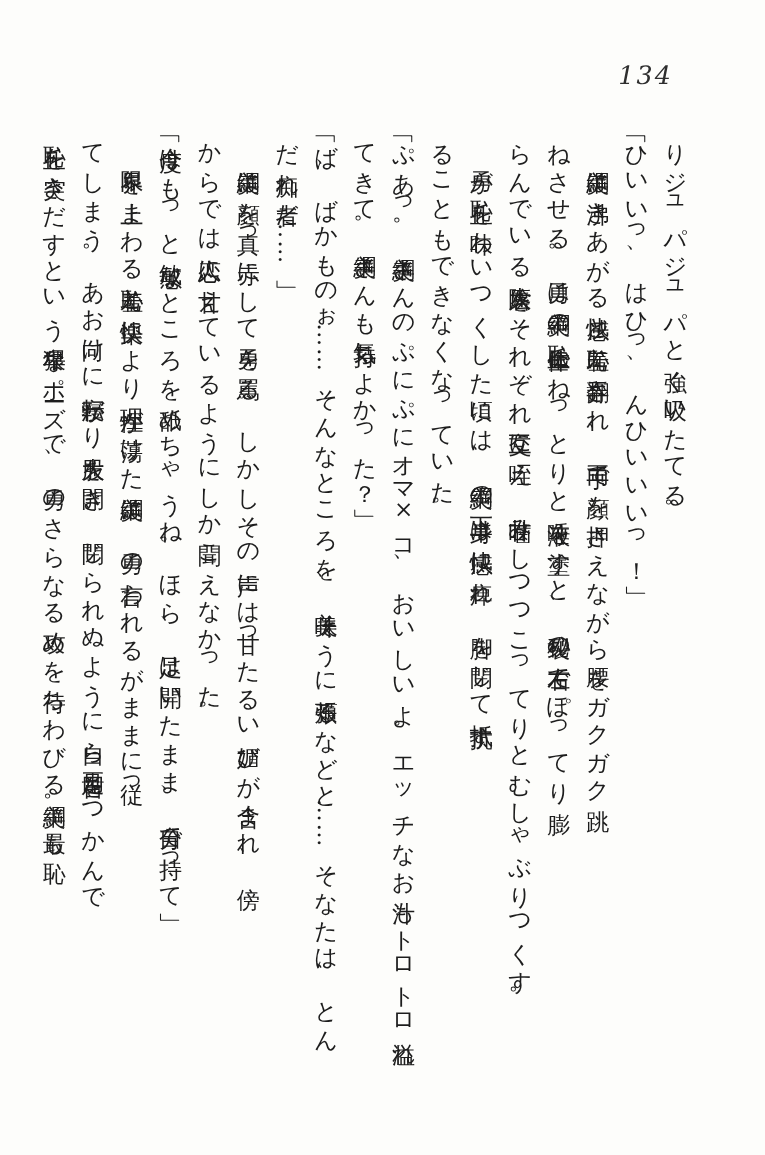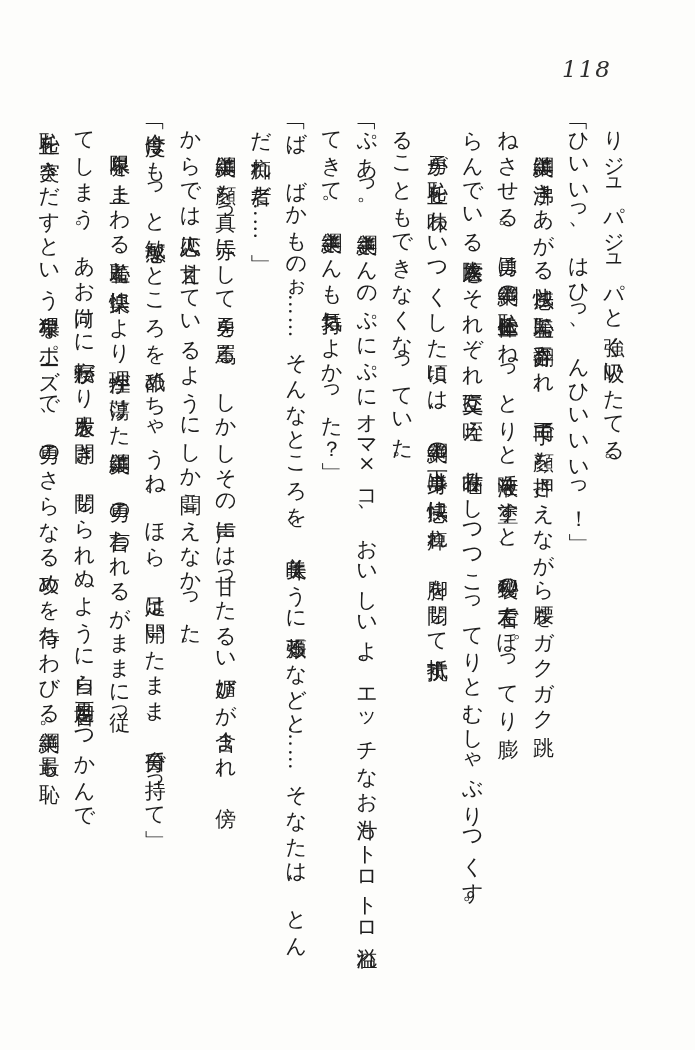--- a/index.html
+++ b/index.html
@@ -45,21 +45,21 @@
   .text-block p {
     margin: 0;
     padding: 0;
     height: 864px;
   }
 </style>
 </head>
 <body>
 
 <div class="book-page">
-  <div class="page-number">118</div>
+  <div class="page-number">134</div>
 
   <div class="text-block">
     <p>りジュパジュパと強く吸いたてる。</p>
     <p>「ひいいっ、はひっ、んひいいいっ！」</p>
     <p>　美綱は沸きあがる快感と羞恥に翻弄され、両手で顔を押さえながら腰をガクガク跳</p>
     <p>ねさせる。勇は美綱の恥丘全体にねっとりと唾液を塗すと、秘裂の左右でぽってり膨</p>
     <p>らんでいる大陰唇をそれぞれ交互に咥え、甘噛みしつつこってりとむしゃぶりつくす。</p>
     <p>　勇が恥丘を味わいつくした頃には、美綱の下半身は快感に痺れ、脚を閉じて抵抗す</p>
     <p>ることもできなくなっていた。</p>
     <p>「ぷあっ。美綱さんのぷにぷにオマ×コ、おいしいよ。エッチなお汁もトロトロ溢れ</p>

